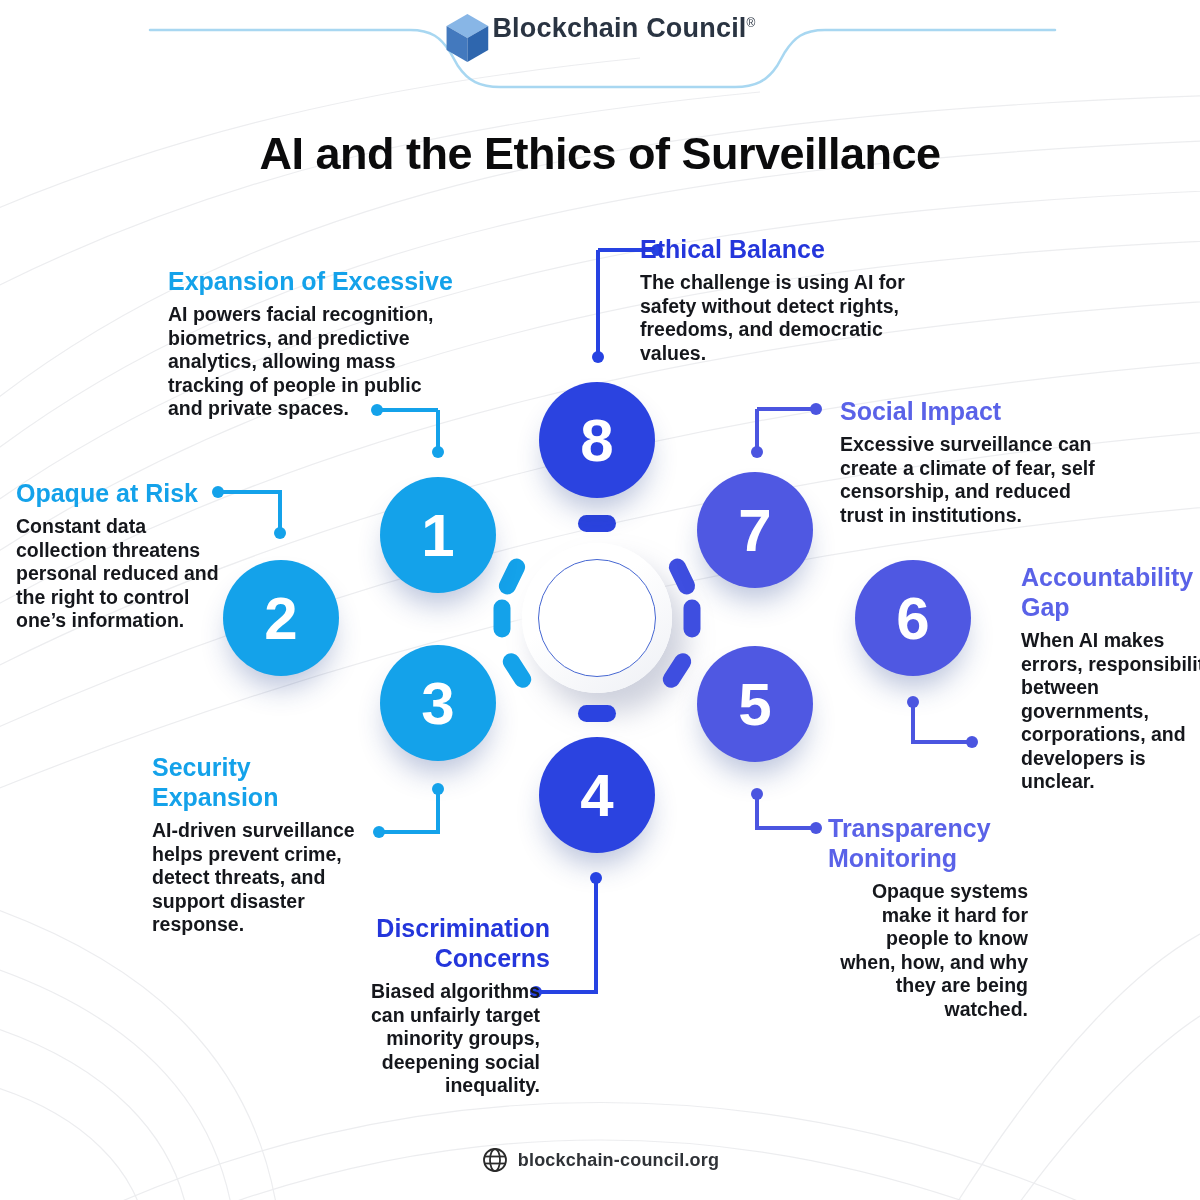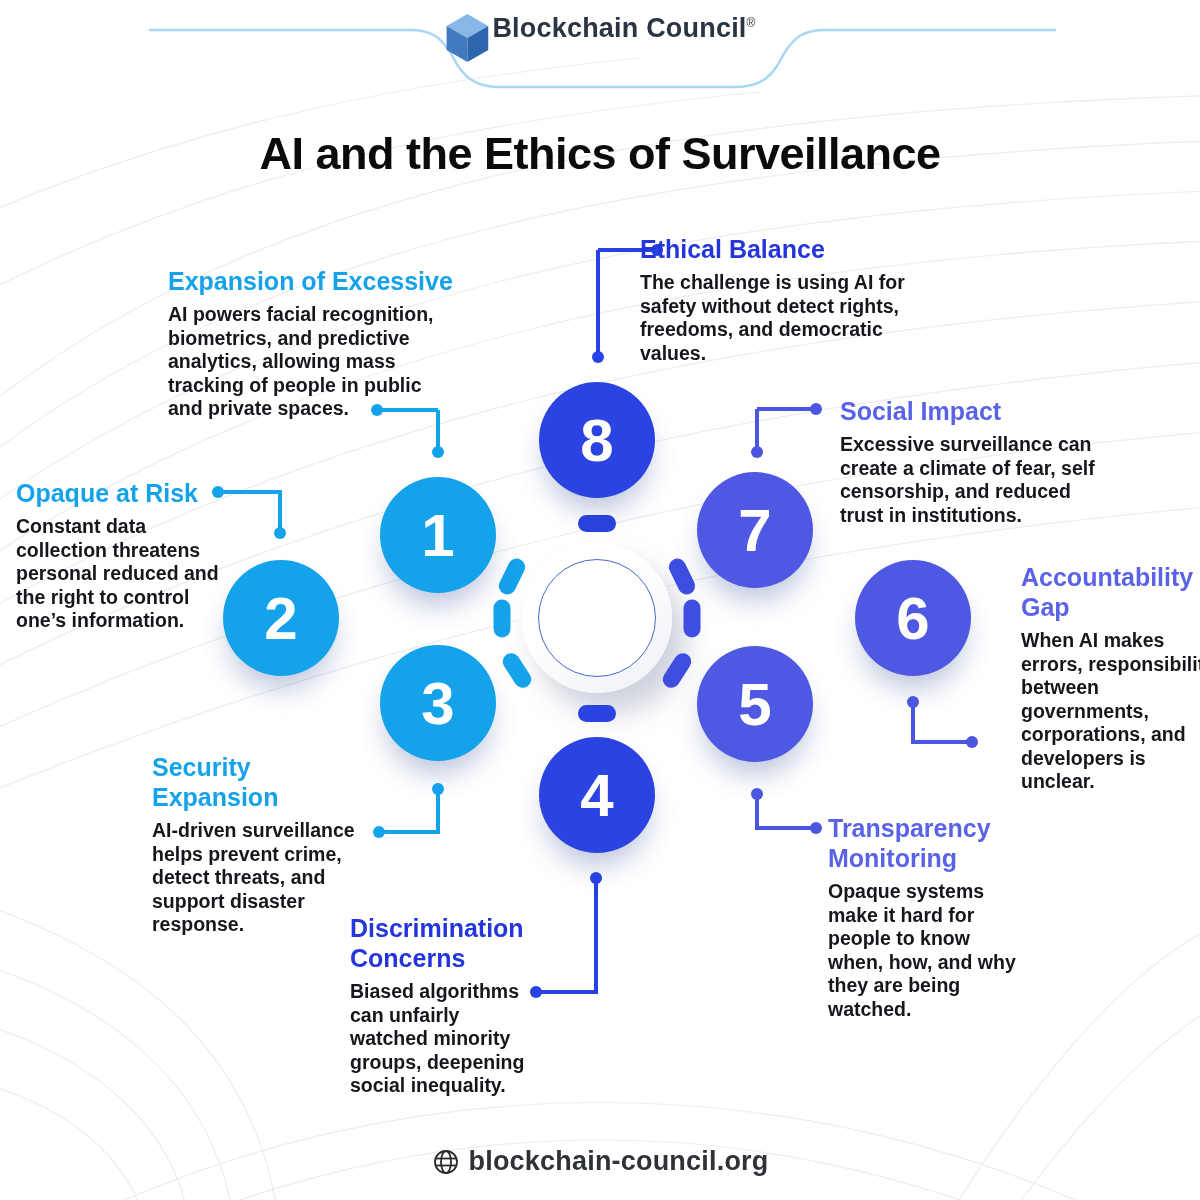--- a/index.html
+++ b/index.html
@@ -45,21 +45,21 @@
   
   .dot{position:absolute;width:12px;height:12px;border-radius:50%;z-index:5;}
   .lh{position:absolute;height:4px;z-index:5;}
   .lv{position:absolute;width:4px;z-index:5;}
   .k-light .dot,.k-light .lh,.k-light .lv{background:#14A2EA;}
   .k-royal .dot,.k-royal .lh,.k-royal .lv{background:#2642E2;}
   .k-purple .dot,.k-purple .lh,.k-purple .lv{background:#4B55E0;}
   
   .footer{position:absolute;left:0;right:0;top:1146px;display:flex;
     align-items:center;justify-content:center;gap:9px;z-index:5;}
-  .footer .url{font-size:27px;font-weight:bold;color:#2F3237;letter-spacing:.2px;}
+  .footer .url{font-size:18px;font-weight:bold;color:#2F3237;letter-spacing:.2px;}
 </style>
 </head>
 <body>
 
 <div class="canvas">
 
   <svg class="bg" width="1200" height="1200" viewBox="0 0 1200 1200">
     <g fill="none" stroke="#E6E7EA" stroke-width="1.2" opacity="0.75">
       <path d="M-30,220 C 200,120 420,80 640,58"></path>
       <path d="M-30,300 C 220,170 470,120 760,92"></path>
@@ -103,28 +103,28 @@
   <div class="block hl-light" style="left:16px;top:478px;width:220px;">
     <h3>Opaque at Risk</h3>
     <p style="width:215px;">Constant data collection threatens personal reduced and the right to control one’s information.</p>
   </div>
 
   <div class="block hl-light" style="left:152px;top:752px;width:220px;">
     <h3>Security Expansion</h3>
     <p style="width:218px;">AI-driven surveillance helps prevent crime, detect threats, and support disaster response.</p>
   </div>
 
-  <div class="block hl-royal" style="left:350px;top:913px;width:200px;">
+  <div class="block hl-royal" style="left:350px;top:913px;width:200px;text-align:right;">
     <h3>Discrimination Concerns</h3>
-    <p style="width:190px;">Biased algorithms can unfairly watched minority groups, deepening social inequality.</p>
+    <p style="width:190px;">Biased algorithms can unfairly target minority groups, deepening social inequality.</p>
   </div>
 
   <div class="block hl-purple" style="left:828px;top:813px;width:205px;">
     <h3>Transparency Monitoring</h3>
-    <p style="width:200px;">Opaque systems make it hard for people to know when, how, and why they are being watched.</p>
+    <p style="width:200px;text-align:right;">Opaque systems make it hard for people to know when, how, and why they are being watched.</p>
   </div>
 
   <div class="block hl-purple" style="left:995px;top:562px;width:205px;margin-left:26px;">
     <h3>Accountability Gap</h3>
     <p style="width:200px;">When AI makes errors, responsibility between governments, corporations, and developers is unclear.</p>
   </div>
 
   <div class="block hl-purple" style="left:840px;top:396px;width:280px;">
     <h3>Social Impact</h3>
     <p style="width:278px;">Excessive surveillance can create a climate of fear, self censorship, and reduced trust in institutions.</p>

